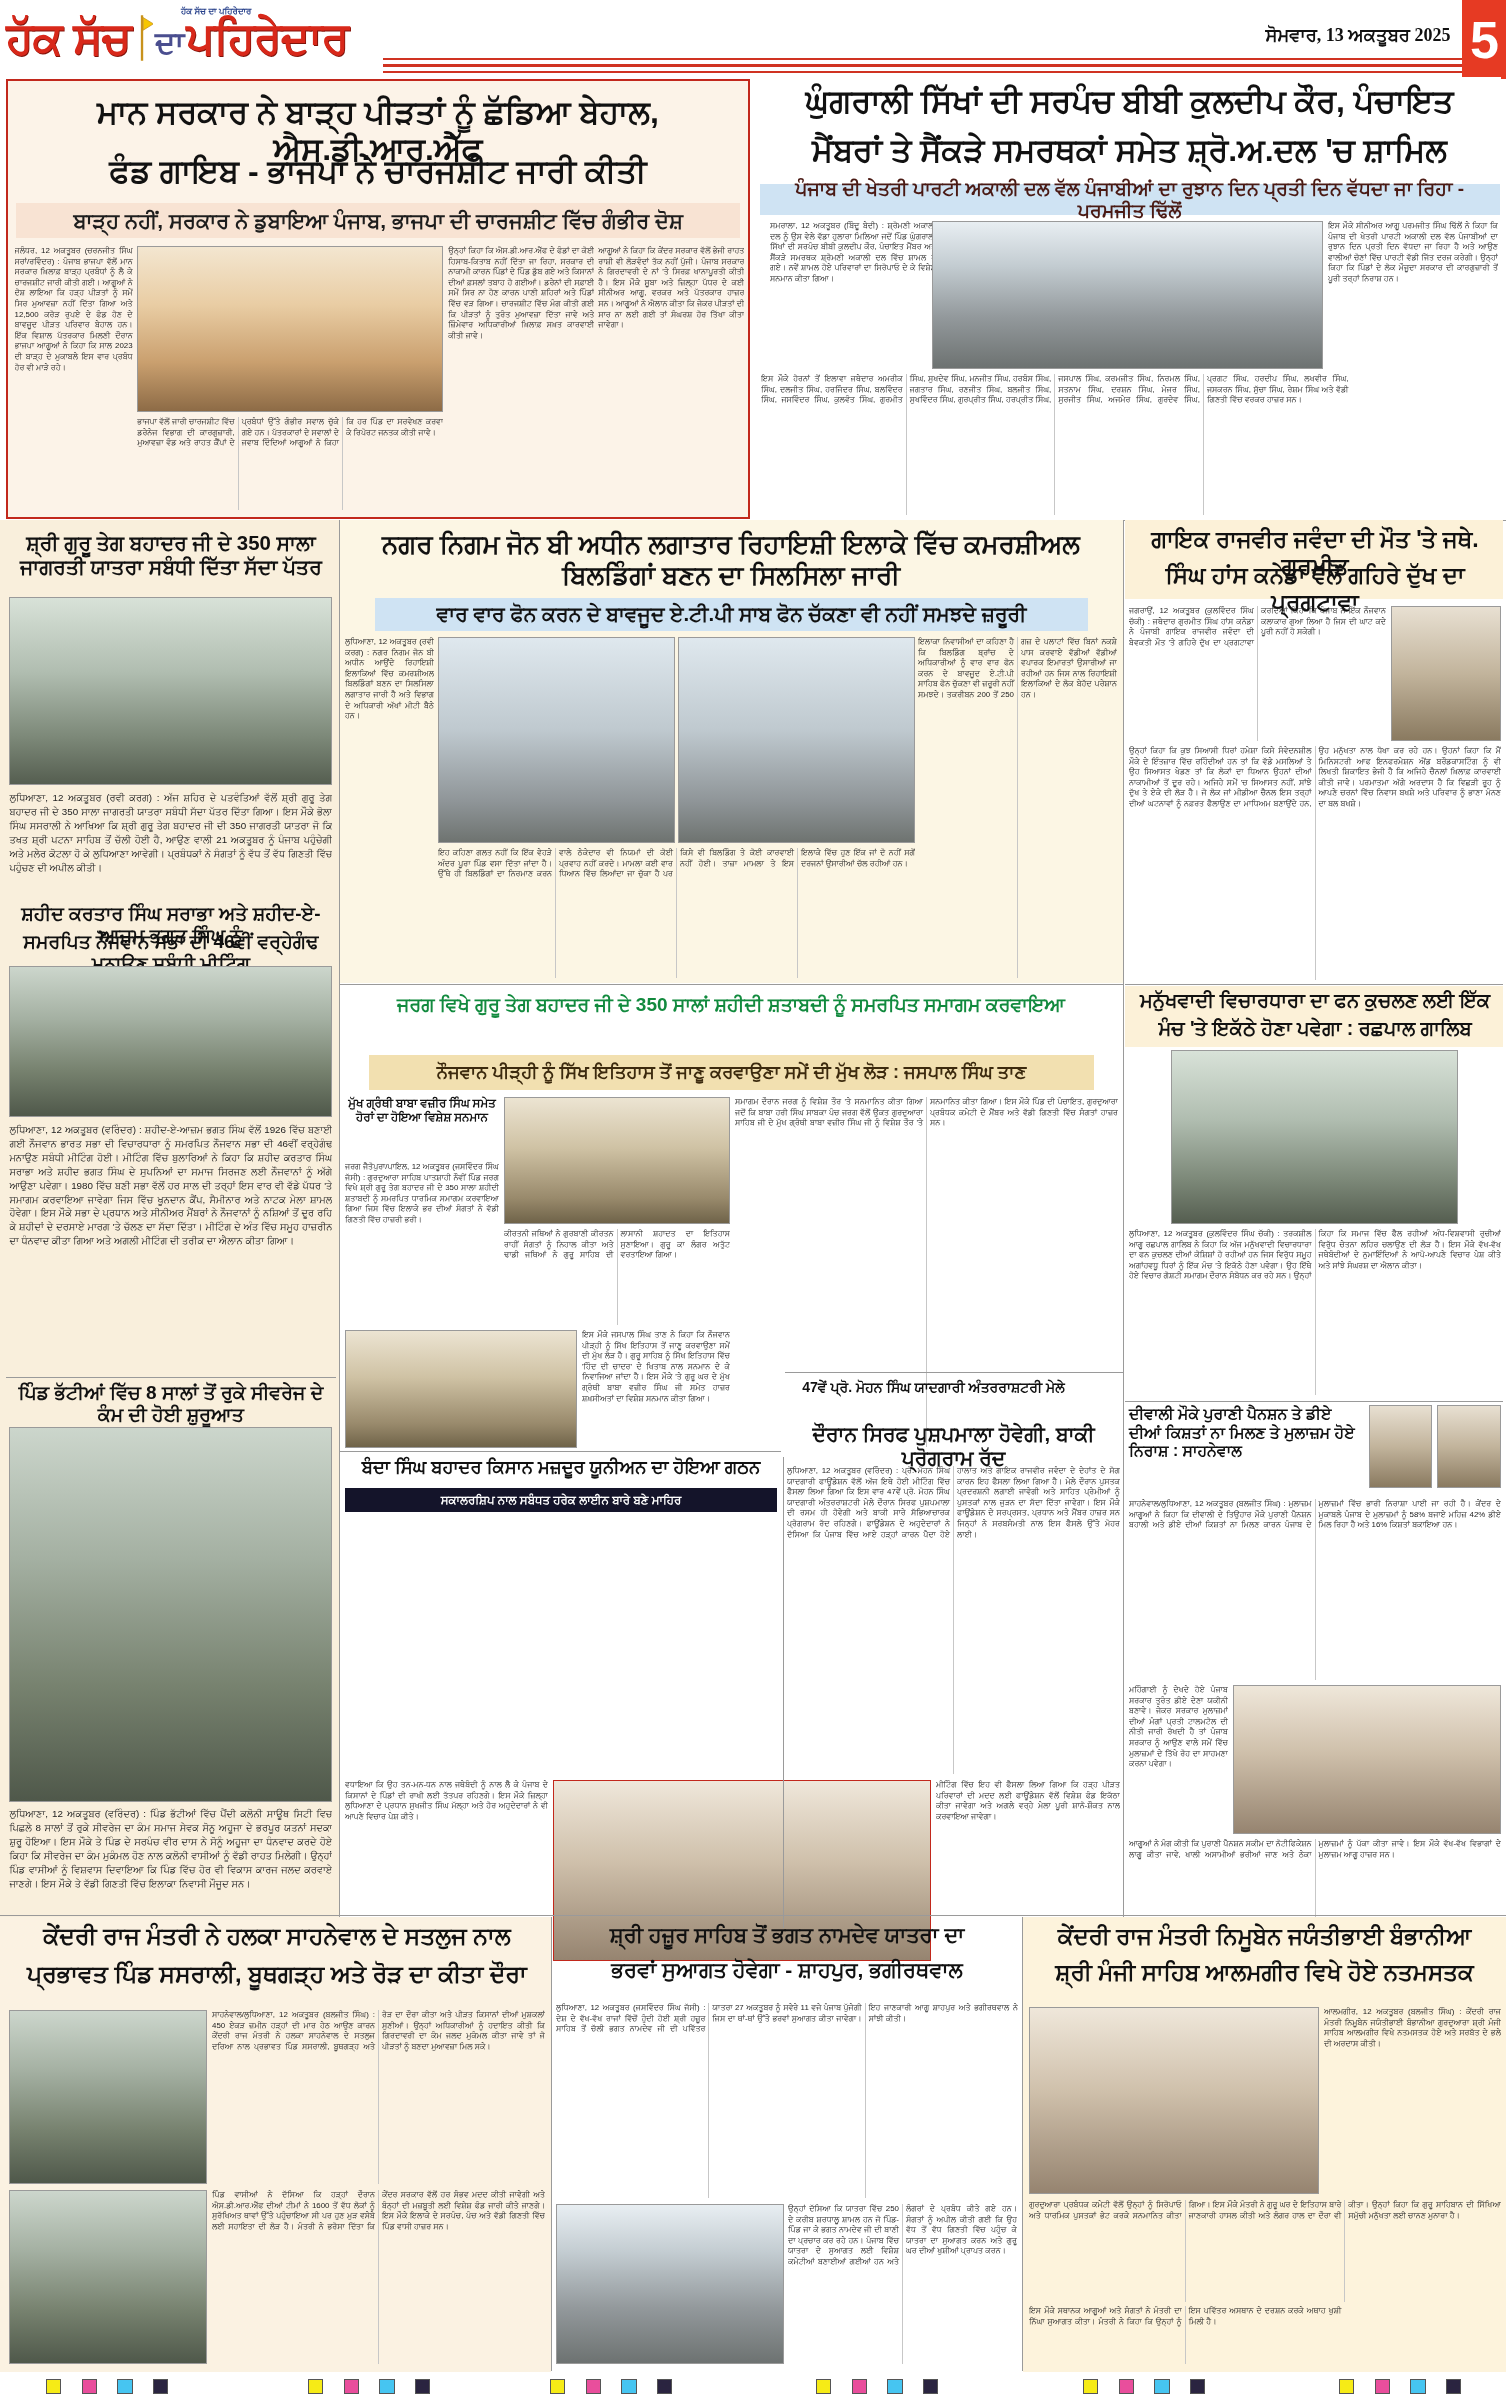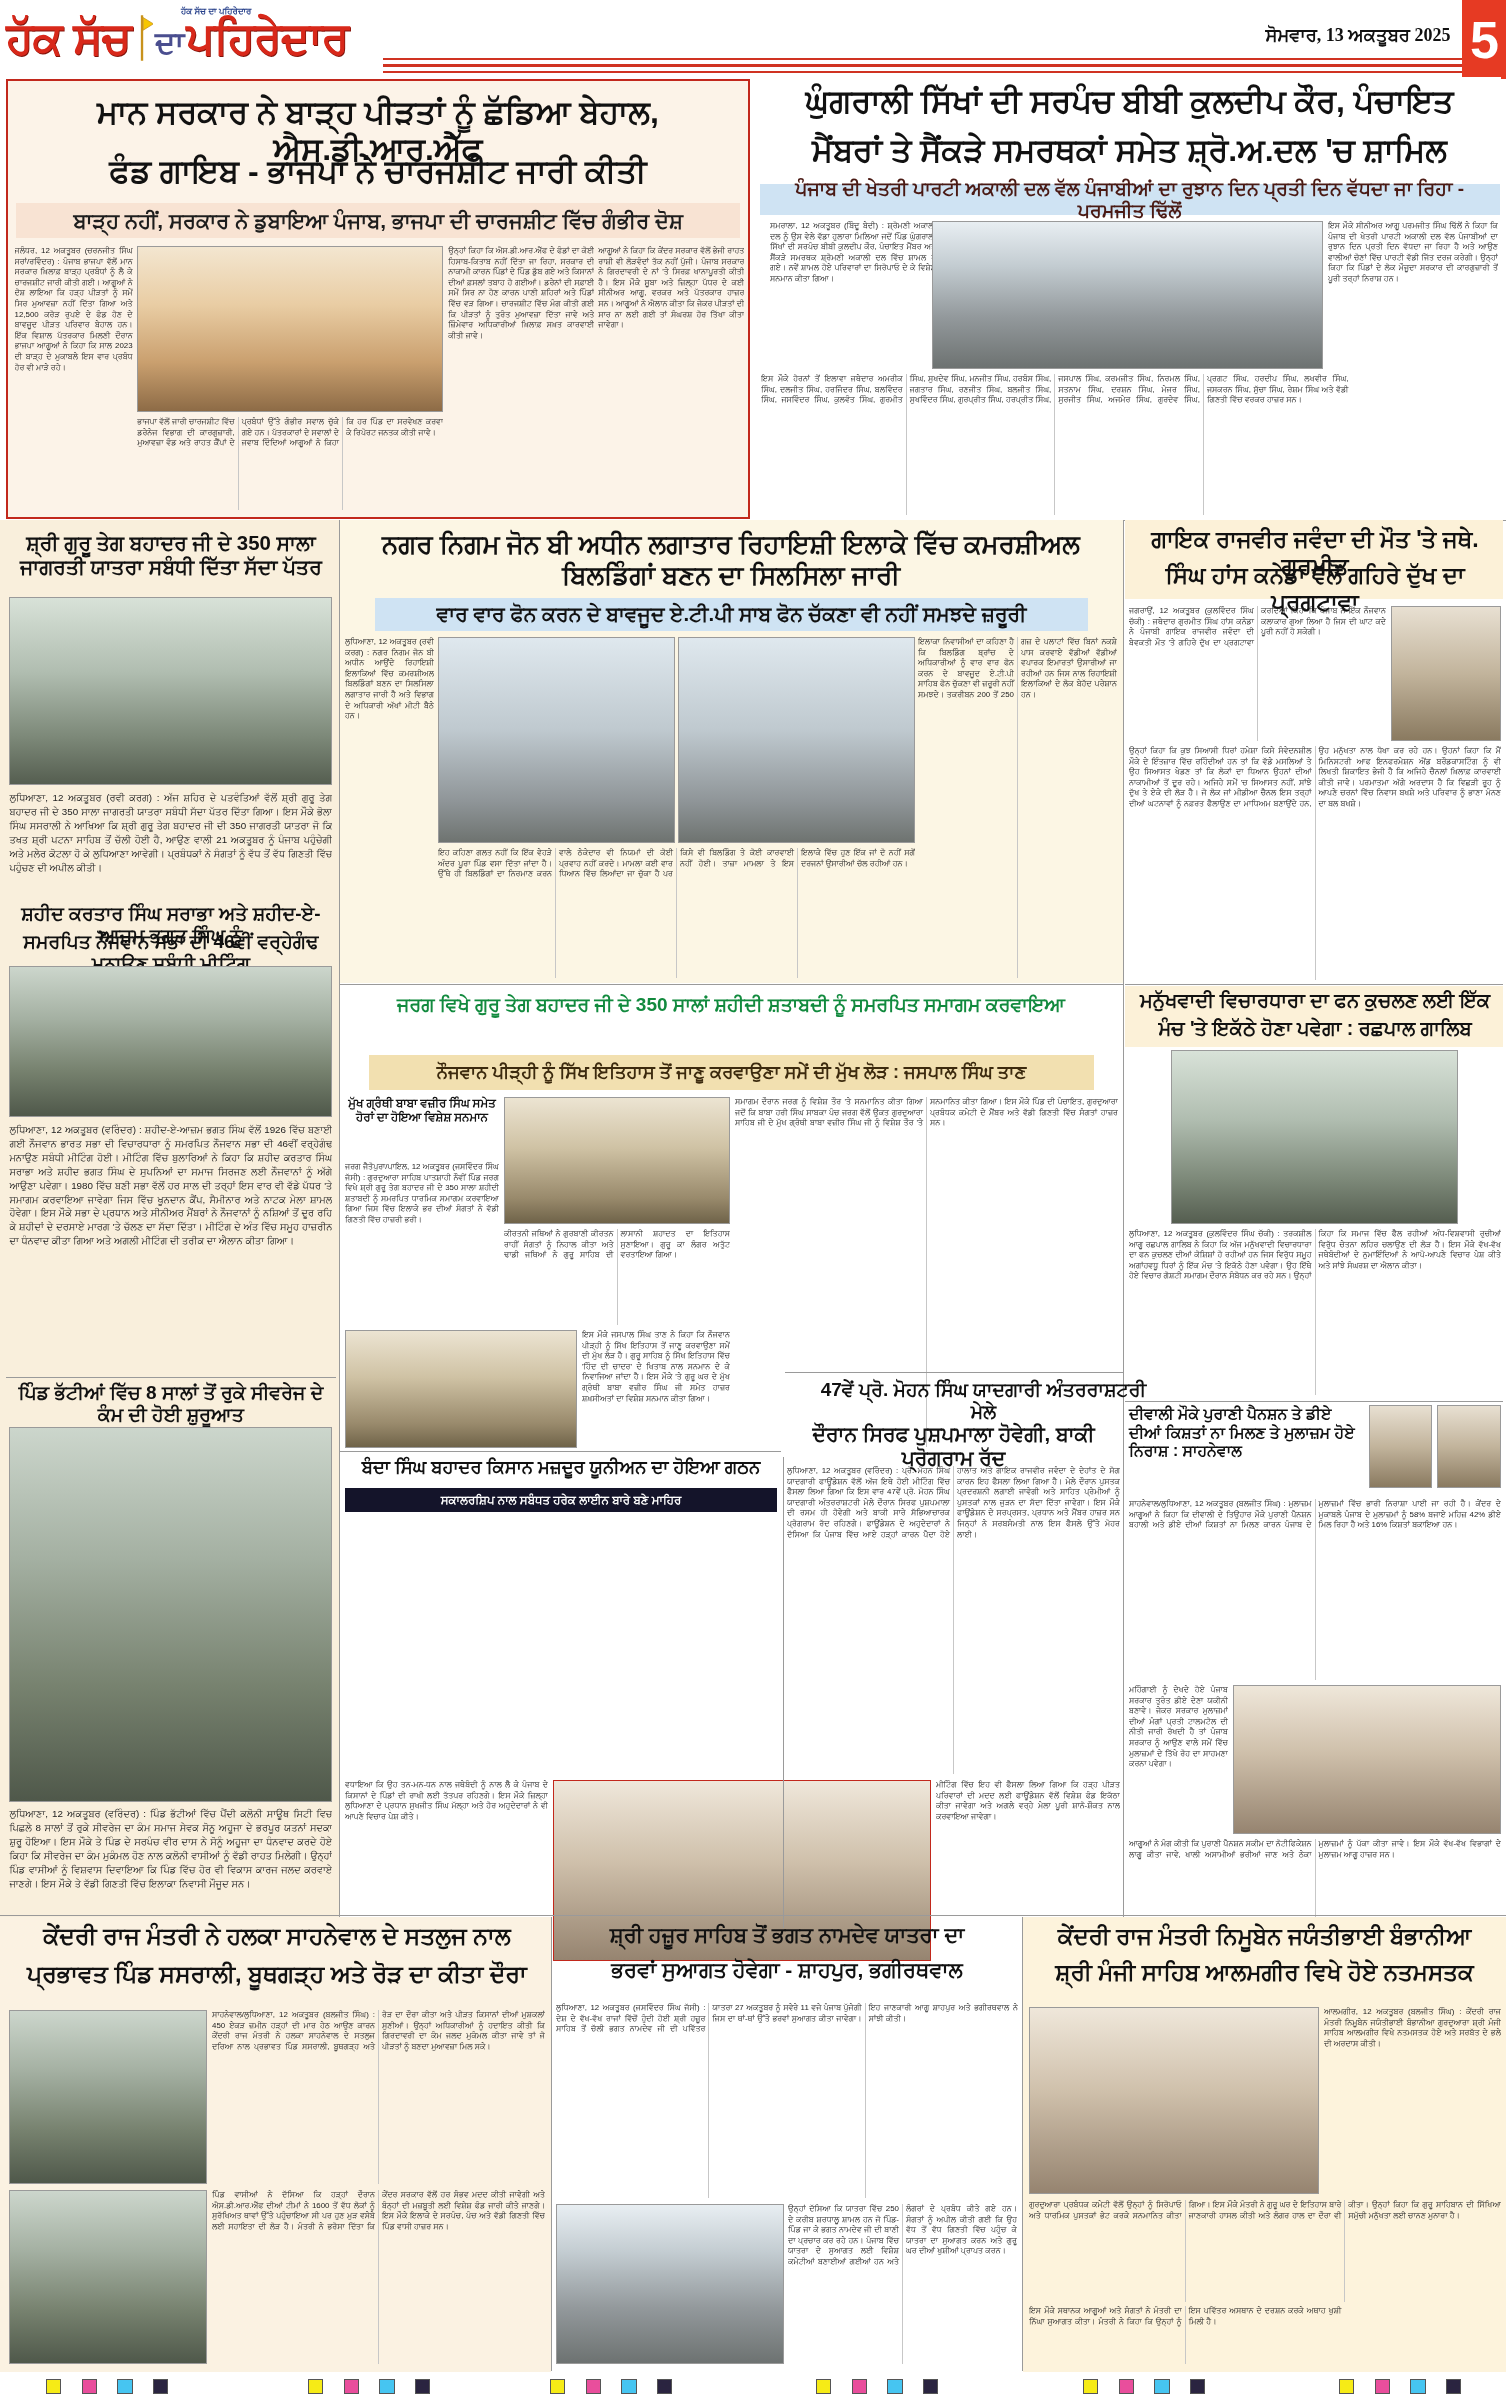--- a/index.html
+++ b/index.html
@@ -118,21 +118,21 @@
   <div class="bt ab" style="left:735px;top:1097px;width:383px;height:350px;column-count:2;">ਸਮਾਗਮ ਦੌਰਾਨ ਜਰਗ ਨੂੰ ਵਿਸ਼ੇਸ਼ ਤੌਰ 'ਤੇ ਸਨਮਾਨਿਤ ਕੀਤਾ ਗਿਆ ਜਦੋਂ ਕਿ ਬਾਬਾ ਹਰੀ ਸਿੰਘ ਸਾਬਕਾ ਪੰਚ ਜਰਗ ਵੱਲੋਂ ਉਕਤ ਗੁਰਦੁਆਰਾ ਸਾਹਿਬ ਜੀ ਦੇ ਮੁੱਖ ਗ੍ਰੰਥੀ ਬਾਬਾ ਵਜ਼ੀਰ ਸਿੰਘ ਜੀ ਨੂੰ ਵਿਸ਼ੇਸ਼ ਤੌਰ 'ਤੇ ਸਨਮਾਨਿਤ ਕੀਤਾ ਗਿਆ। ਇਸ ਮੌਕੇ ਪਿੰਡ ਦੀ ਪੰਚਾਇਤ, ਗੁਰਦੁਆਰਾ ਪ੍ਰਬੰਧਕ ਕਮੇਟੀ ਦੇ ਮੈਂਬਰ ਅਤੇ ਵੱਡੀ ਗਿਣਤੀ ਵਿੱਚ ਸੰਗਤਾਂ ਹਾਜ਼ਰ ਸਨ।</div>
 
   <div class="hr" style="left:340px;top:1451px;width:441px;"></div>
   <div class="hl ab" style="left:345px;top:1457px;width:432px;font-size:18px;">ਬੰਦਾ ਸਿੰਘ ਬਹਾਦਰ ਕਿਸਾਨ ਮਜ਼ਦੂਰ ਯੂਨੀਅਨ ਦਾ ਹੋਇਆ ਗਠਨ</div>
   <div class="darkbar ab" style="left:345px;top:1488px;width:432px;height:23.6px;font-size:11.8px;">ਸਕਾਲਰਸ਼ਿਪ ਨਾਲ ਸਬੰਧਤ ਹਰੇਕ ਲਾਈਨ ਬਾਰੇ ਬਣੇ ਮਾਹਿਰ</div>
   <div class="bt ab" style="left:345px;top:1780px;width:203px;height:146px;">ਵਧਾਇਆ ਕਿ ਉਹ ਤਨ-ਮਨ-ਧਨ ਨਾਲ ਜਥੇਬੰਦੀ ਨੂੰ ਨਾਲ ਲੈ ਕੇ ਪੰਜਾਬ ਦੇ ਕਿਸਾਨਾਂ ਦੇ ਪਿੰਡਾਂ ਦੀ ਰਾਖੀ ਲਈ ਤੱਤਪਰ ਰਹਿਣਗੇ। ਇਸ ਮੌਕੇ ਜ਼ਿਲ੍ਹਾ ਲੁਧਿਆਣਾ ਦੇ ਪ੍ਰਧਾਨ ਸੁਖਜੀਤ ਸਿੰਘ ਮੱਲ੍ਹਾ ਅਤੇ ਹੋਰ ਅਹੁਦੇਦਾਰਾਂ ਨੇ ਵੀ ਆਪਣੇ ਵਿਚਾਰ ਪੇਸ਼ ਕੀਤੇ।</div>
   <div class="ph ph-sit ab" style="left:553px;top:1780px;width:378px;height:181px;border:1.6px solid #c2281c;"></div>
 
   <div class="vr" style="left:783px;top:1457px;height:471px;"></div>
   <div class="hr" style="left:785px;top:1372px;width:338px;"></div>
-  <div class="hl ab" style="left:817px;top:1379px;width:333px;font-size:19px;">47ਵੇਂ ਪ੍ਰੋ. ਮੋਹਨ ਸਿੰਘ ਯਾਦਗਾਰੀ ਅੰਤਰਰਾਸ਼ਟਰੀ ਮੇਲੇ</div>
+  <div class="hl ab" style="left:767px;top:1379px;width:333px;font-size:14px;">47ਵੇਂ ਪ੍ਰੋ. ਮੋਹਨ ਸਿੰਘ ਯਾਦਗਾਰੀ ਅੰਤਰਰਾਸ਼ਟਰੀ ਮੇਲੇ</div>
   <div class="hl ab" style="left:787px;top:1422px;width:333px;font-size:20.4px;">ਦੌਰਾਨ ਸਿਰਫ ਪੁਸ਼ਪਮਾਲਾ ਹੋਵੇਗੀ, ਬਾਕੀ ਪ੍ਰੋਗਰਾਮ ਰੱਦ</div>
   <div class="bt ab" style="left:787px;top:1466px;width:333px;height:308px;column-count:2;">ਲੁਧਿਆਣਾ, 12 ਅਕਤੂਬਰ (ਵਰਿੰਦਰ) : ਪ੍ਰੋ. ਮੋਹਨ ਸਿੰਘ ਯਾਦਗਾਰੀ ਫਾਊਂਡੇਸ਼ਨ ਵੱਲੋਂ ਅੱਜ ਇਥੇ ਹੋਈ ਮੀਟਿੰਗ ਵਿੱਚ ਫੈਸਲਾ ਲਿਆ ਗਿਆ ਕਿ ਇਸ ਵਾਰ 47ਵੇਂ ਪ੍ਰੋ. ਮੋਹਨ ਸਿੰਘ ਯਾਦਗਾਰੀ ਅੰਤਰਰਾਸ਼ਟਰੀ ਮੇਲੇ ਦੌਰਾਨ ਸਿਰਫ ਪੁਸ਼ਪਮਾਲਾ ਦੀ ਰਸਮ ਹੀ ਹੋਵੇਗੀ ਅਤੇ ਬਾਕੀ ਸਾਰੇ ਸੱਭਿਆਚਾਰਕ ਪ੍ਰੋਗਰਾਮ ਰੱਦ ਰਹਿਣਗੇ। ਫਾਊਂਡੇਸ਼ਨ ਦੇ ਅਹੁਦੇਦਾਰਾਂ ਨੇ ਦੱਸਿਆ ਕਿ ਪੰਜਾਬ ਵਿੱਚ ਆਏ ਹੜ੍ਹਾਂ ਕਾਰਨ ਪੈਦਾ ਹੋਏ ਹਾਲਾਤ ਅਤੇ ਗਾਇਕ ਰਾਜਵੀਰ ਜਵੰਦਾ ਦੇ ਦੇਹਾਂਤ ਦੇ ਸੋਗ ਕਾਰਨ ਇਹ ਫੈਸਲਾ ਲਿਆ ਗਿਆ ਹੈ। ਮੇਲੇ ਦੌਰਾਨ ਪੁਸਤਕ ਪ੍ਰਦਰਸ਼ਨੀ ਲਗਾਈ ਜਾਵੇਗੀ ਅਤੇ ਸਾਹਿਤ ਪ੍ਰੇਮੀਆਂ ਨੂੰ ਪੁਸਤਕਾਂ ਨਾਲ ਜੁੜਨ ਦਾ ਸੱਦਾ ਦਿੱਤਾ ਜਾਵੇਗਾ। ਇਸ ਮੌਕੇ ਫਾਊਂਡੇਸ਼ਨ ਦੇ ਸਰਪ੍ਰਸਤ, ਪ੍ਰਧਾਨ ਅਤੇ ਮੈਂਬਰ ਹਾਜ਼ਰ ਸਨ ਜਿਨ੍ਹਾਂ ਨੇ ਸਰਬਸੰਮਤੀ ਨਾਲ ਇਸ ਫੈਸਲੇ ਉੱਤੇ ਮੋਹਰ ਲਾਈ।</div>
   <div class="bt ab" style="left:936px;top:1780px;width:184px;height:146px;">ਮੀਟਿੰਗ ਵਿੱਚ ਇਹ ਵੀ ਫੈਸਲਾ ਲਿਆ ਗਿਆ ਕਿ ਹੜ੍ਹ ਪੀੜਤ ਪਰਿਵਾਰਾਂ ਦੀ ਮਦਦ ਲਈ ਫਾਊਂਡੇਸ਼ਨ ਵੱਲੋਂ ਵਿਸ਼ੇਸ਼ ਫੰਡ ਇਕੱਠਾ ਕੀਤਾ ਜਾਵੇਗਾ ਅਤੇ ਅਗਲੇ ਵਰ੍ਹੇ ਮੇਲਾ ਪੂਰੀ ਸ਼ਾਨੋ-ਸ਼ੌਕਤ ਨਾਲ ਕਰਵਾਇਆ ਜਾਵੇਗਾ।</div>
 
   <div class="bg" style="left:1125px;top:520px;width:378px;height:79px;background:#fcf1d8;"></div>
   <div class="hl ab" style="left:1129px;top:562px;width:372px;font-size:23px;">ਸਿੰਘ ਹਾਂਸ ਕਨੇਡਾ ਵੱਲੋਂ ਗਹਿਰੇ ਦੁੱਖ ਦਾ ਪ੍ਰਗਟਾਵਾ</div>
   <div class="hl ab" style="left:1129px;top:526px;width:372px;font-size:23px;">ਗਾਇਕ ਰਾਜਵੀਰ ਜਵੰਦਾ ਦੀ ਮੌਤ 'ਤੇ ਜਥੇ. ਗੁਰਮੀਤ</div>
   <div class="bt ab" style="left:1129px;top:606px;width:257px;height:135px;column-count:2;">ਜਗਰਾਉਂ, 12 ਅਕਤੂਬਰ (ਕੁਲਵਿੰਦਰ ਸਿੰਘ ਚੱਕੀ) : ਜਥੇਦਾਰ ਗੁਰਮੀਤ ਸਿੰਘ ਹਾਂਸ ਕਨੇਡਾ ਨੇ ਪੰਜਾਬੀ ਗਾਇਕ ਰਾਜਵੀਰ ਜਵੰਦਾ ਦੀ ਬੇਵਕਤੀ ਮੌਤ 'ਤੇ ਗਹਿਰੇ ਦੁੱਖ ਦਾ ਪ੍ਰਗਟਾਵਾ ਕਰਦਿਆਂ ਕਿਹਾ ਕਿ ਪੰਜਾਬ ਨੇ ਇੱਕ ਨੌਜਵਾਨ ਕਲਾਕਾਰ ਗੁਆ ਲਿਆ ਹੈ ਜਿਸ ਦੀ ਘਾਟ ਕਦੇ ਪੂਰੀ ਨਹੀਂ ਹੋ ਸਕੇਗੀ।</div>
   <div class="ph ph-por ab" style="left:1391px;top:606px;width:110px;height:135px;"></div>
   <div class="bt ab" style="left:1129px;top:746px;width:372px;height:234px;column-count:2;">ਉਨ੍ਹਾਂ ਕਿਹਾ ਕਿ ਕੁਝ ਸਿਆਸੀ ਧਿਰਾਂ ਹਮੇਸ਼ਾ ਕਿਸੇ ਸੰਵੇਦਨਸ਼ੀਲ ਮੌਕੇ ਦੇ ਇੰਤਜ਼ਾਰ ਵਿੱਚ ਰਹਿੰਦੀਆਂ ਹਨ ਤਾਂ ਕਿ ਵੱਡੇ ਮਸਲਿਆਂ ਤੇ ਉਹ ਸਿਆਸਤ ਖੇਡਣ ਤਾਂ ਕਿ ਲੋਕਾਂ ਦਾ ਧਿਆਨ ਉਹਨਾਂ ਦੀਆਂ ਨਾਕਾਮੀਆਂ ਤੋਂ ਦੂਰ ਰਹੇ। ਅਜਿਹੇ ਸਮੇਂ 'ਚ ਸਿਆਸਤ ਨਹੀਂ, ਸਾਂਝੇ ਦੁੱਖ ਤੇ ਏਕੇ ਦੀ ਲੋੜ ਹੈ। ਜੋ ਲੋਕ ਜਾਂ ਮੀਡੀਆ ਚੈਨਲ ਇਸ ਤਰ੍ਹਾਂ ਦੀਆਂ ਘਟਨਾਵਾਂ ਨੂੰ ਨਫ਼ਰਤ ਫੈਲਾਉਣ ਦਾ ਮਾਧਿਅਮ ਬਣਾਉਂਦੇ ਹਨ, ਉਹ ਮਨੁੱਖਤਾ ਨਾਲ ਧੋਖਾ ਕਰ ਰਹੇ ਹਨ। ਉਹਨਾਂ ਕਿਹਾ ਕਿ ਮੈਂ ਮਿਨਿਸਟਰੀ ਆਫ ਇਨਫਰਮੇਸ਼ਨ ਐਂਡ ਬਰੌਡਕਾਸਟਿੰਗ ਨੂੰ ਵੀ ਲਿਖਤੀ ਸ਼ਿਕਾਇਤ ਭੇਜੀ ਹੈ ਕਿ ਅਜਿਹੇ ਚੈਨਲਾਂ ਖ਼ਿਲਾਫ਼ ਕਾਰਵਾਈ ਕੀਤੀ ਜਾਵੇ। ਪਰਮਾਤਮਾ ਅੱਗੇ ਅਰਦਾਸ ਹੈ ਕਿ ਵਿਛੜੀ ਰੂਹ ਨੂੰ ਆਪਣੇ ਚਰਨਾਂ ਵਿੱਚ ਨਿਵਾਸ ਬਖਸ਼ੇ ਅਤੇ ਪਰਿਵਾਰ ਨੂੰ ਭਾਣਾ ਮੰਨਣ ਦਾ ਬਲ ਬਖਸ਼ੇ।</div>

